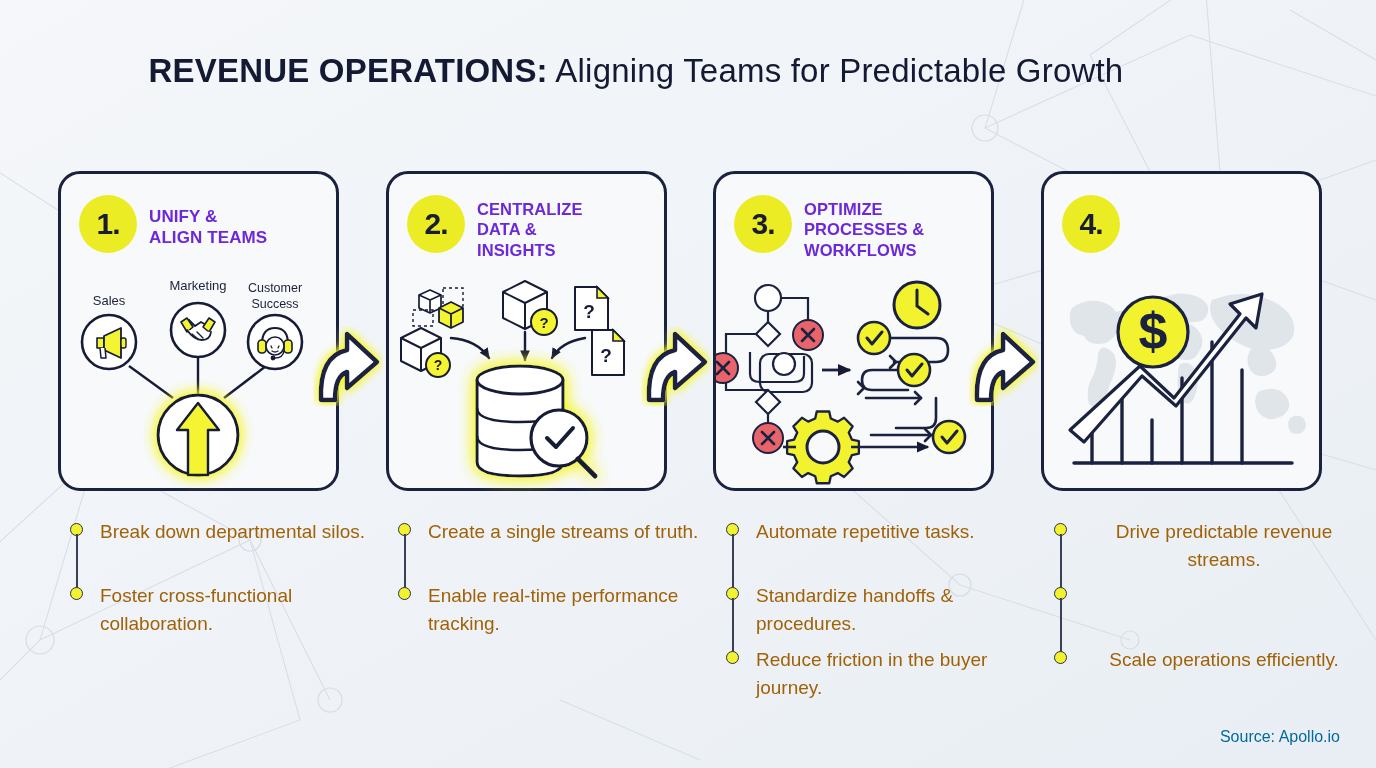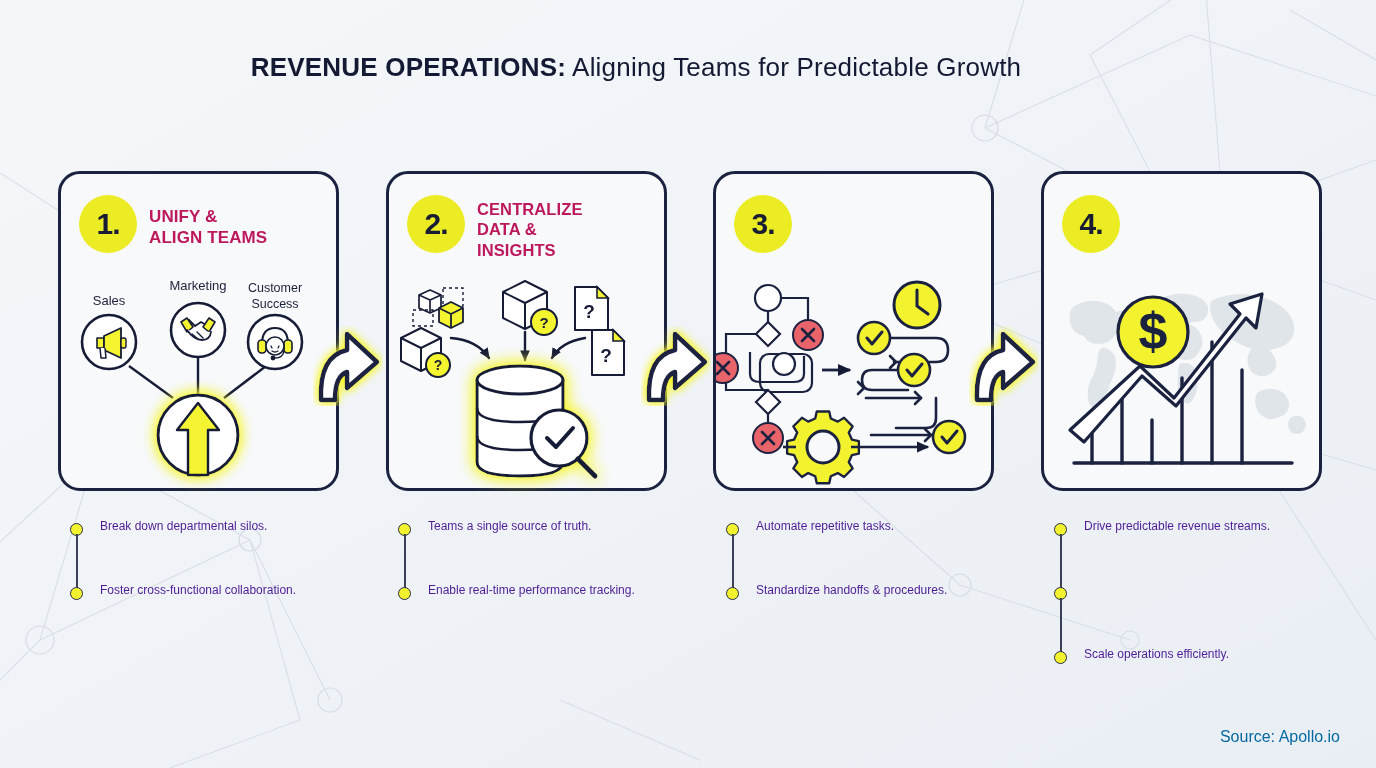--- a/index.html
+++ b/index.html
@@ -8,21 +8,21 @@
     font-family:"Liberation Sans", sans-serif;
     background:#f1f4f8;
     position:relative;
   }
   .bg-net{position:absolute;inset:0;z-index:0;pointer-events:none;}
   .stage{position:absolute;inset:0;z-index:2;}
 
   
   .title{
     position:absolute;left:0;top:52px;width:1272px;text-align:center;
-    font-size:26px;font-weight:700;color:#141a33;letter-spacing:.2px;
+    font-size:33px;font-weight:700;color:#141a33;letter-spacing:.2px;
     white-space:nowrap;
   }
   .title .t-bold{font-weight:700;}
   .title .t-reg{font-weight:400;}
 
   
   .card{
     position:absolute;top:171px;width:281px;height:320px;
     border:3.5px solid #1b2240;border-radius:22px;
     background:#f7f9fb;
@@ -33,50 +33,50 @@
   #card3{left:713px;}
   #card4{left:1041px;}
 
   .badge{
     position:absolute;left:18px;top:21px;width:58px;height:58px;border-radius:50%;
     background:#ecec24;display:flex;align-items:center;justify-content:center;
     font-size:30px;font-weight:700;color:#181d33;letter-spacing:-1px;
   }
   .card-title{
     position:absolute;left:88px;top:25px;width:180px;
-    font-size:16.5px;font-weight:700;color:#be185d;line-height:1.24;
+    font-size:16.5px;font-weight:700;color:#6d28d9;line-height:1.24;
     letter-spacing:.1px;text-transform:uppercase;
   }
   #card1 .card-title{top:32px;font-size:17px;}
   .art{position:absolute;left:0;top:96px;width:275px;height:222px;}
 
   
   .conn{position:absolute;top:326px;width:70px;height:80px;}
   #conn1{left:313px;}
   #conn2{left:641px;}
   #conn3{left:969px;}
 
   
   .bcol{position:absolute;top:518px;width:310px;}
   #bcol1{left:70px;}
   #bcol2{left:398px;}
   #bcol3{left:726px;}
-  #bcol4{left:1054px;}
+  #bcol4{left:1054px;text-align:center;}
 
   .brow{position:relative;padding-left:30px;min-height:56px;margin-bottom:8px;}
   .bdot{
     position:absolute;left:0;top:5px;width:13px;height:13px;border-radius:50%;
     background:#f2f22e;border:1.6px solid #2a2f45;box-sizing:border-box;
   }
   .bline{
     position:absolute;left:6px;top:16px;width:1.6px;height:58px;background:#3a4056;
   }
   .brow:last-child .bline{display:none;}
   .btext{
-    font-size:12px;color:#4c1d95;line-height:1.45;font-weight:400;
+    font-size:19px;color:#a16207;line-height:1.45;font-weight:400;
   }
 
   
   .source{
     position:absolute;right:36px;bottom:22px;
     font-size:16px;color:#0369a1;font-weight:400;
   }
 </style>
 </head>
 <body>
@@ -277,20 +277,21 @@
           <circle cx="170" cy="168" r="28" fill="#ffffff" stroke="#161c36" stroke-width="3.2"></circle>
           <path d="M158,168 L167,177 L184,158" fill="none" stroke="#161c36" stroke-width="4" stroke-linecap="round" stroke-linejoin="round"></path>
           <line x1="189" y1="189" x2="206" y2="206" stroke="#161c36" stroke-width="5" stroke-linecap="round"></line>
         </g>
       </g>
     </svg>
   </div>
 
   <div class="card" id="card3">
     <div class="badge">3.</div>
+    <div class="card-title">OPTIMIZE<br>PROCESSES &amp;<br>WORKFLOWS</div>
     <svg class="art" viewBox="0 0 275 222">
       <defs>
         <marker id="ah3" viewBox="0 0 10 10" refX="8" refY="5" markerWidth="5.5" markerHeight="5.5" orient="auto">
           <path d="M0,1 L9,5 L0,9 z" fill="#161c36"></path>
         </marker>
       </defs>
 
       <g fill="none" stroke="#1b2240" stroke-width="2.2">
         <circle cx="52" cy="28" r="13" fill="#ffffff"></circle>
         <path d="M52,41 L52,52"></path>
@@ -436,40 +437,45 @@
       <span class="bdot"></span>
 
       <div class="btext">Foster cross-functional collaboration.</div>
     </div>
   </div>
 
   <div class="bcol" id="bcol2">
     <div class="brow">
       <span class="bdot"></span>
       <span class="bline"></span>
-      <div class="btext">Teams a single source of truth.</div>
+      <div class="btext">Create a single streams of truth.</div>
     </div>
     <div class="brow">
       <span class="bdot"></span>
 
       <div class="btext">Enable real-time performance tracking.</div>
     </div>
   </div>
 
   <div class="bcol" id="bcol3">
     <div class="brow">
       <span class="bdot"></span>
       <span class="bline"></span>
       <div class="btext">Automate repetitive tasks.</div>
     </div>
     <div class="brow">
       <span class="bdot"></span>
       <span class="bline"></span>
       <div class="btext">Standardize handoffs &amp; procedures.</div>
     </div>
+    <div class="brow">
+      <span class="bdot"></span>
+
+      <div class="btext">Reduce friction in the buyer journey.</div>
+    </div>
   </div>
 
   <div class="bcol" id="bcol4">
     <div class="brow">
       <span class="bdot"></span>
       <span class="bline"></span>
       <div class="btext">Drive predictable revenue streams.</div>
     </div>
     <div class="brow">
       <span class="bdot"></span>

